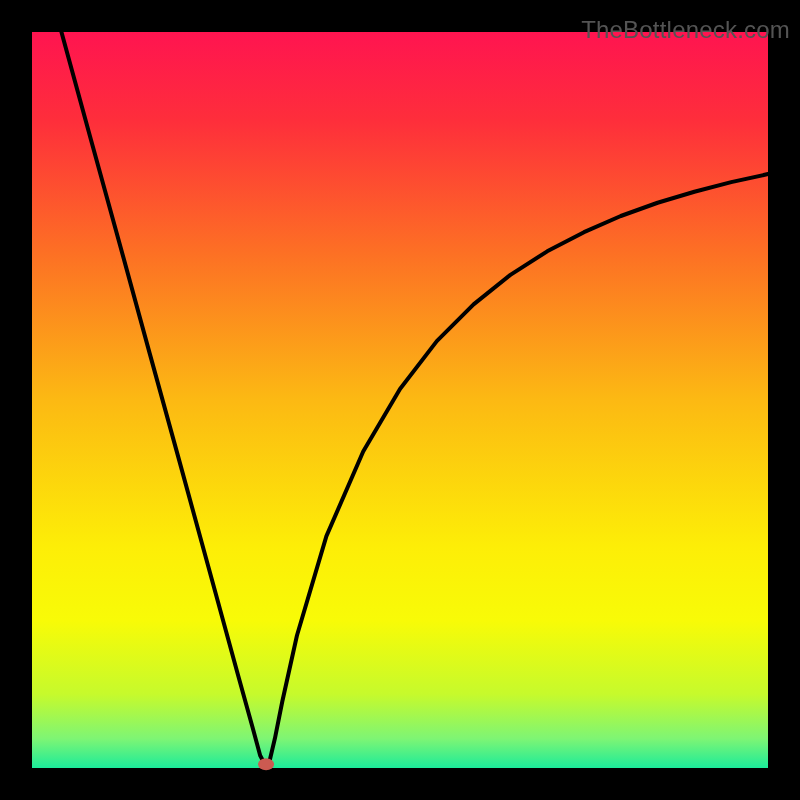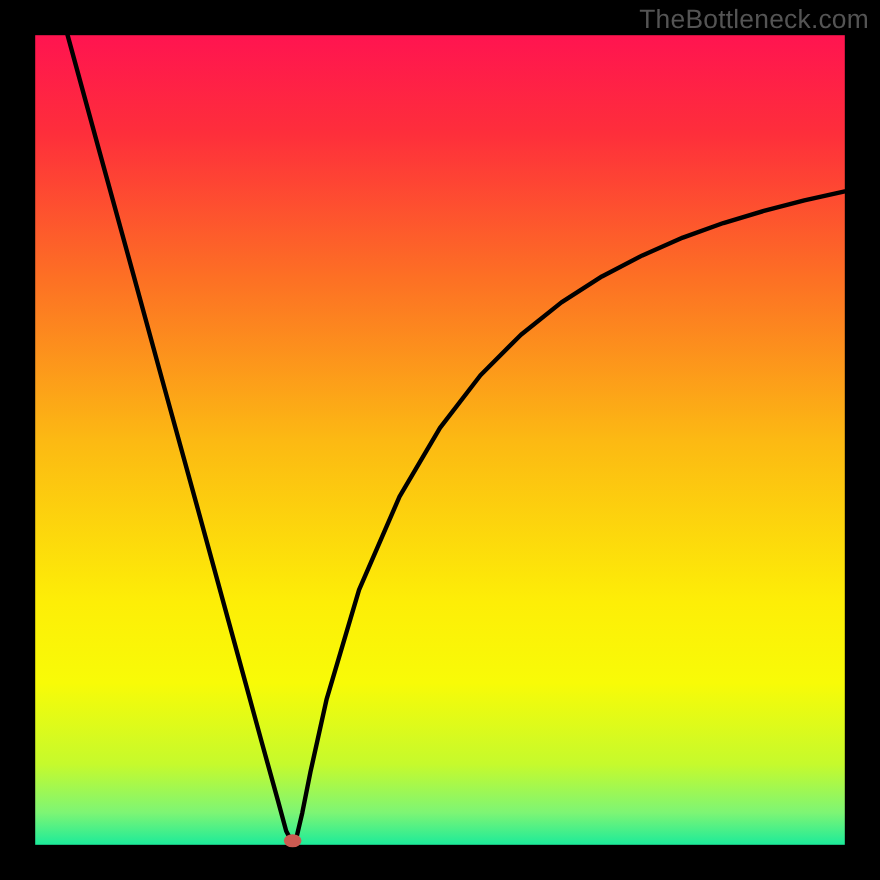--- a/index.html
+++ b/index.html
@@ -11,21 +11,21 @@
     background: #000;
     font-family: Arial, Helvetica, sans-serif;
   }
   .chart-wrap {
     position: relative;
     width: 800px;
     height: 800px;
   }
   .watermark {
     position: absolute;
-    top: 4px;
+    top: 16px;
     right: 10px;
     color: #545454;
     font-size: 24px;
     font-weight: 500;
     letter-spacing: 0.2px;
     z-index: 5;
   }
   svg { display: block; }
 </style>
 </head>

